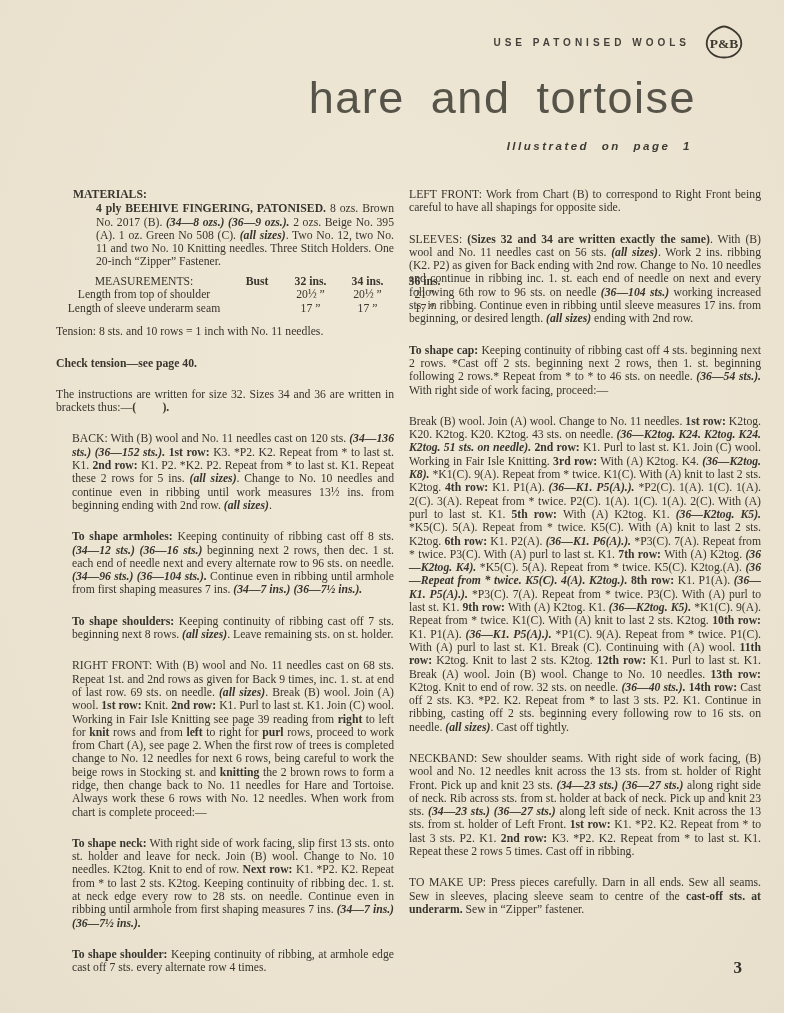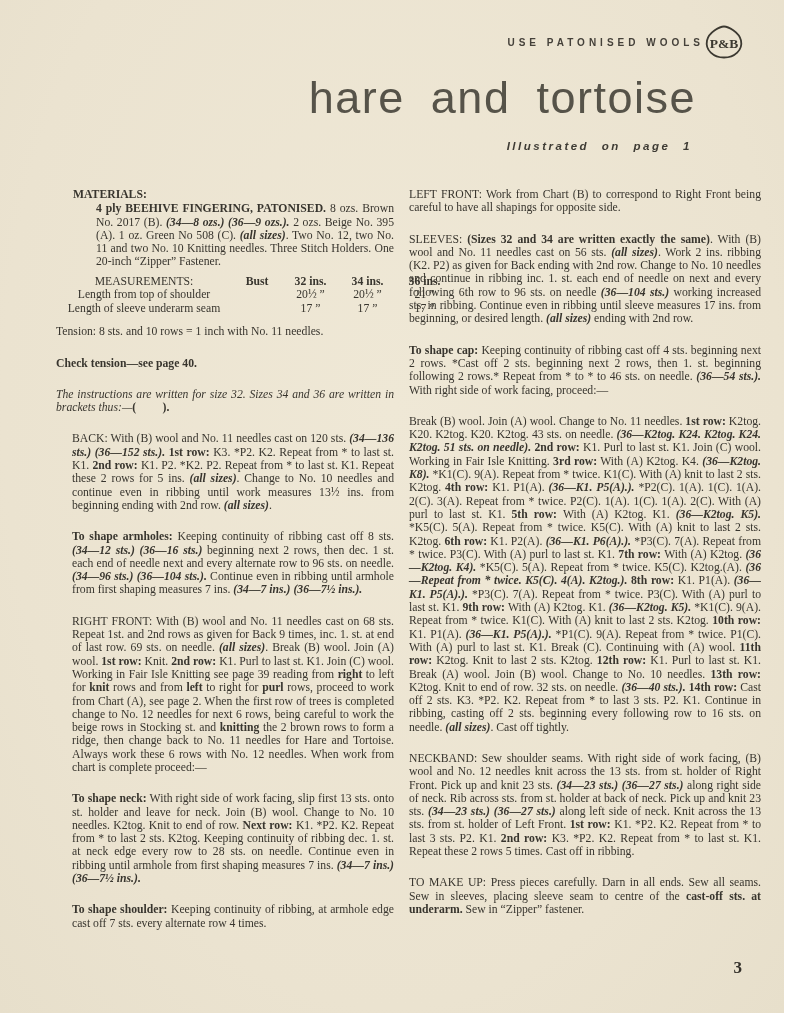--- a/index.html
+++ b/index.html
@@ -2,38 +2,38 @@
 <html><head>
 <meta charset="utf-8">
 <style>
   html,body{margin:0;padding:0;}
   body{background:#ffffff;font-family:"Liberation Serif","DejaVu Serif",serif;}
   .page{position:relative;width:793px;height:1024px;background:#ffffff;overflow:hidden;}
   .paper{position:absolute;left:0;top:0;width:784px;height:1013px;background:#ece5d2;
          background-image:radial-gradient(ellipse at 50% 40%, #efe8d6 0%, #ebe3d0 70%, #e7dfcb 100%);
          color:#38352e;}
   
-  .slogan-row{position:absolute;top:24px;right:40px;display:flex;align-items:center;}
+  .slogan-row{position:absolute;top:24px;right:40px;display:flex;align-items:center;gap:14px;}
   .slogan{font-family:"Liberation Sans","DejaVu Sans",sans-serif;font-weight:bold;
           font-size:10px;letter-spacing:4px;color:#45413a;}
   .logo{width:40px;height:36px;}
   .title{position:absolute;top:72px;left:0;right:88px;margin:0;text-align:right;
          font-family:"Liberation Sans","DejaVu Sans",sans-serif;font-weight:400;
          font-size:45px;letter-spacing:1.5px;word-spacing:12px;color:#565349;}
   .subtitle{position:absolute;top:140px;left:16px;right:92px;text-align:right;
             font-family:"Liberation Sans","DejaVu Sans",sans-serif;font-style:italic;font-weight:bold;
             font-size:11.5px;letter-spacing:2.5px;word-spacing:7px;color:#3e3b34;}
   
   .columns{position:absolute;top:188px;left:0;right:0;display:flex;gap:15px;padding:0 34px 0 72px;}
   .col-left{width:322px;flex:none;}
   .col-right{width:352px;flex:none;}
   .para{margin:0 0 6px 0;font-size:11.7px;line-height:13.3px;text-align:justify;color:#38352e;}
   .seg-n{font-weight:normal;}
   .seg-b{font-weight:bold;}
-  .seg-i{font-style:italic;}
+  .seg-i{}
   .seg-bi{font-weight:bold;font-style:italic;}
   .mat-head{margin-left:1px;margin-bottom:1px;}
   .mat-body{margin-left:24px;}
   .outdent{margin-left:-16px;}
   .gap-top{margin-top:18px;}
   
   .meas{margin:4px 0 10px -16px;font-size:11.7px;line-height:13.5px;text-align:center;}
   .meas-row{display:grid;grid-template-columns:176px 50px 57px 57px 57px;align-items:baseline;}
   .meas-cell{white-space:nowrap;}
   .b{font-weight:bold;}
@@ -87,20 +87,21 @@
             <span class="meas-cell">17 ”</span>
           </div>
         </div>
 
         <div>
             <p class="para outdent"><span class="seg-n">Tension: 8 sts. and 10 rows = 1 inch with No. 11 needles.</span></p>
             <p class="para outdent gap-top"><span class="seg-b">Check tension—see page 40.</span></p>
             <p class="para outdent gap-top"><span class="seg-i">The instructions are written for size 32. Sizes 34 and 36 are written in brackets thus:—</span><span class="seg-b">(&nbsp;&nbsp;&nbsp;&nbsp;&nbsp;&nbsp;&nbsp;&nbsp;&nbsp;).</span></p>
             <p class="para gap-top"><span class="seg-n">BACK: With (B) wool and No. 11 needles cast on 120 sts. </span><span class="seg-bi">(34—136 sts.) (36—152 sts.).</span><span class="seg-n"> </span><span class="seg-b">1st row:</span><span class="seg-n"> K3. *P2. K2. Repeat from * to last st. K1. </span><span class="seg-b">2nd row:</span><span class="seg-n"> K1. P2. *K2. P2. Repeat from * to last st. K1. Repeat these 2 rows for 5 ins. </span><span class="seg-bi">(all sizes)</span><span class="seg-n">. Change to No. 10 needles and continue even in ribbing until work measures 13½ ins. from beginning ending with 2nd row. </span><span class="seg-bi">(all sizes)</span><span class="seg-n">.</span></p>
             <p class="para gap-top"><span class="seg-b">To shape armholes:</span><span class="seg-n"> Keeping continuity of ribbing cast off 8 sts. </span><span class="seg-bi">(34—12 sts.) (36—16 sts.)</span><span class="seg-n"> beginning next 2 rows, then dec. 1 st. each end of needle next and every alternate row to 96 sts. on needle. </span><span class="seg-bi">(34—96 sts.) (36—104 sts.).</span><span class="seg-n"> Continue even in ribbing until armhole from first shaping measures 7 ins. </span><span class="seg-bi">(34—7 ins.) (36—7½ ins.).</span></p>
+            <p class="para gap-top"><span class="seg-b">To shape shoulders:</span><span class="seg-n"> Keeping continuity of ribbing cast off 7 sts. beginning next 8 rows. </span><span class="seg-bi">(all sizes)</span><span class="seg-n">. Leave remaining sts. on st. holder.</span></p>
             <p class="para gap-top"><span class="seg-n">RIGHT FRONT: With (B) wool and No. 11 needles cast on 68 sts. Repeat 1st. and 2nd rows as given for Back 9 times, inc. 1. st. at end of last row. 69 sts. on needle. </span><span class="seg-bi">(all sizes)</span><span class="seg-n">. Break (B) wool. Join (A) wool. </span><span class="seg-b">1st row:</span><span class="seg-n"> Knit. </span><span class="seg-b">2nd row:</span><span class="seg-n"> K1. Purl to last st. K1. Join (C) wool. Working in Fair Isle Knitting see page 39 reading from </span><span class="seg-b">right</span><span class="seg-n"> to left for </span><span class="seg-b">knit</span><span class="seg-n"> rows and from </span><span class="seg-b">left</span><span class="seg-n"> to right for </span><span class="seg-b">purl</span><span class="seg-n"> rows, proceed to work from Chart (A), see page 2. When the first row of trees is completed change to No. 12 needles for next 6 rows, being careful to work the beige rows in Stocking st. and </span><span class="seg-b">knitting</span><span class="seg-n"> the 2 brown rows to form a ridge, then change back to No. 11 needles for Hare and Tortoise. Always work these 6 rows with No. 12 needles. When work from chart is complete proceed:—</span></p>
             <p class="para gap-top"><span class="seg-b">To shape neck:</span><span class="seg-n"> With right side of work facing, slip first 13 sts. onto st. holder and leave for neck. Join (B) wool. Change to No. 10 needles. K2tog. Knit to end of row. </span><span class="seg-b">Next row:</span><span class="seg-n"> K1. *P2. K2. Repeat from * to last 2 sts. K2tog. Keeping continuity of ribbing dec. 1. st. at neck edge every row to 28 sts. on needle. Continue even in ribbing until armhole from first shaping measures 7 ins. </span><span class="seg-bi">(34—7 ins.) (36—7½ ins.).</span></p>
             <p class="para gap-top"><span class="seg-b">To shape shoulder:</span><span class="seg-n"> Keeping continuity of ribbing, at armhole edge cast off 7 sts. every alternate row 4 times.</span></p>
           </div>
       </div>
 
       <div class="col-right">
         <div>
             <p class="para"><span class="seg-n">LEFT FRONT: Work from Chart (B) to correspond to Right Front being careful to have all shapings for opposite side.</span></p>
             <p class="para gap-top"><span class="seg-n">SLEEVES: </span><span class="seg-b">(Sizes 32 and 34 are written exactly the same)</span><span class="seg-n">. With (B) wool and No. 11 needles cast on 56 sts. </span><span class="seg-bi">(all sizes)</span><span class="seg-n">. Work 2 ins. ribbing (K2. P2) as given for Back ending with 2nd row. Change to No. 10 needles and continue in ribbing inc. 1. st. each end of needle on next and every following 6th row to 96 sts. on needle </span><span class="seg-bi">(36—104 sts.)</span><span class="seg-n"> working increased sts. in ribbing. Continue even in ribbing until sleeve measures 17 ins. from beginning, or desired length. </span><span class="seg-bi">(all sizes)</span><span class="seg-n"> ending with 2nd row.</span></p>

